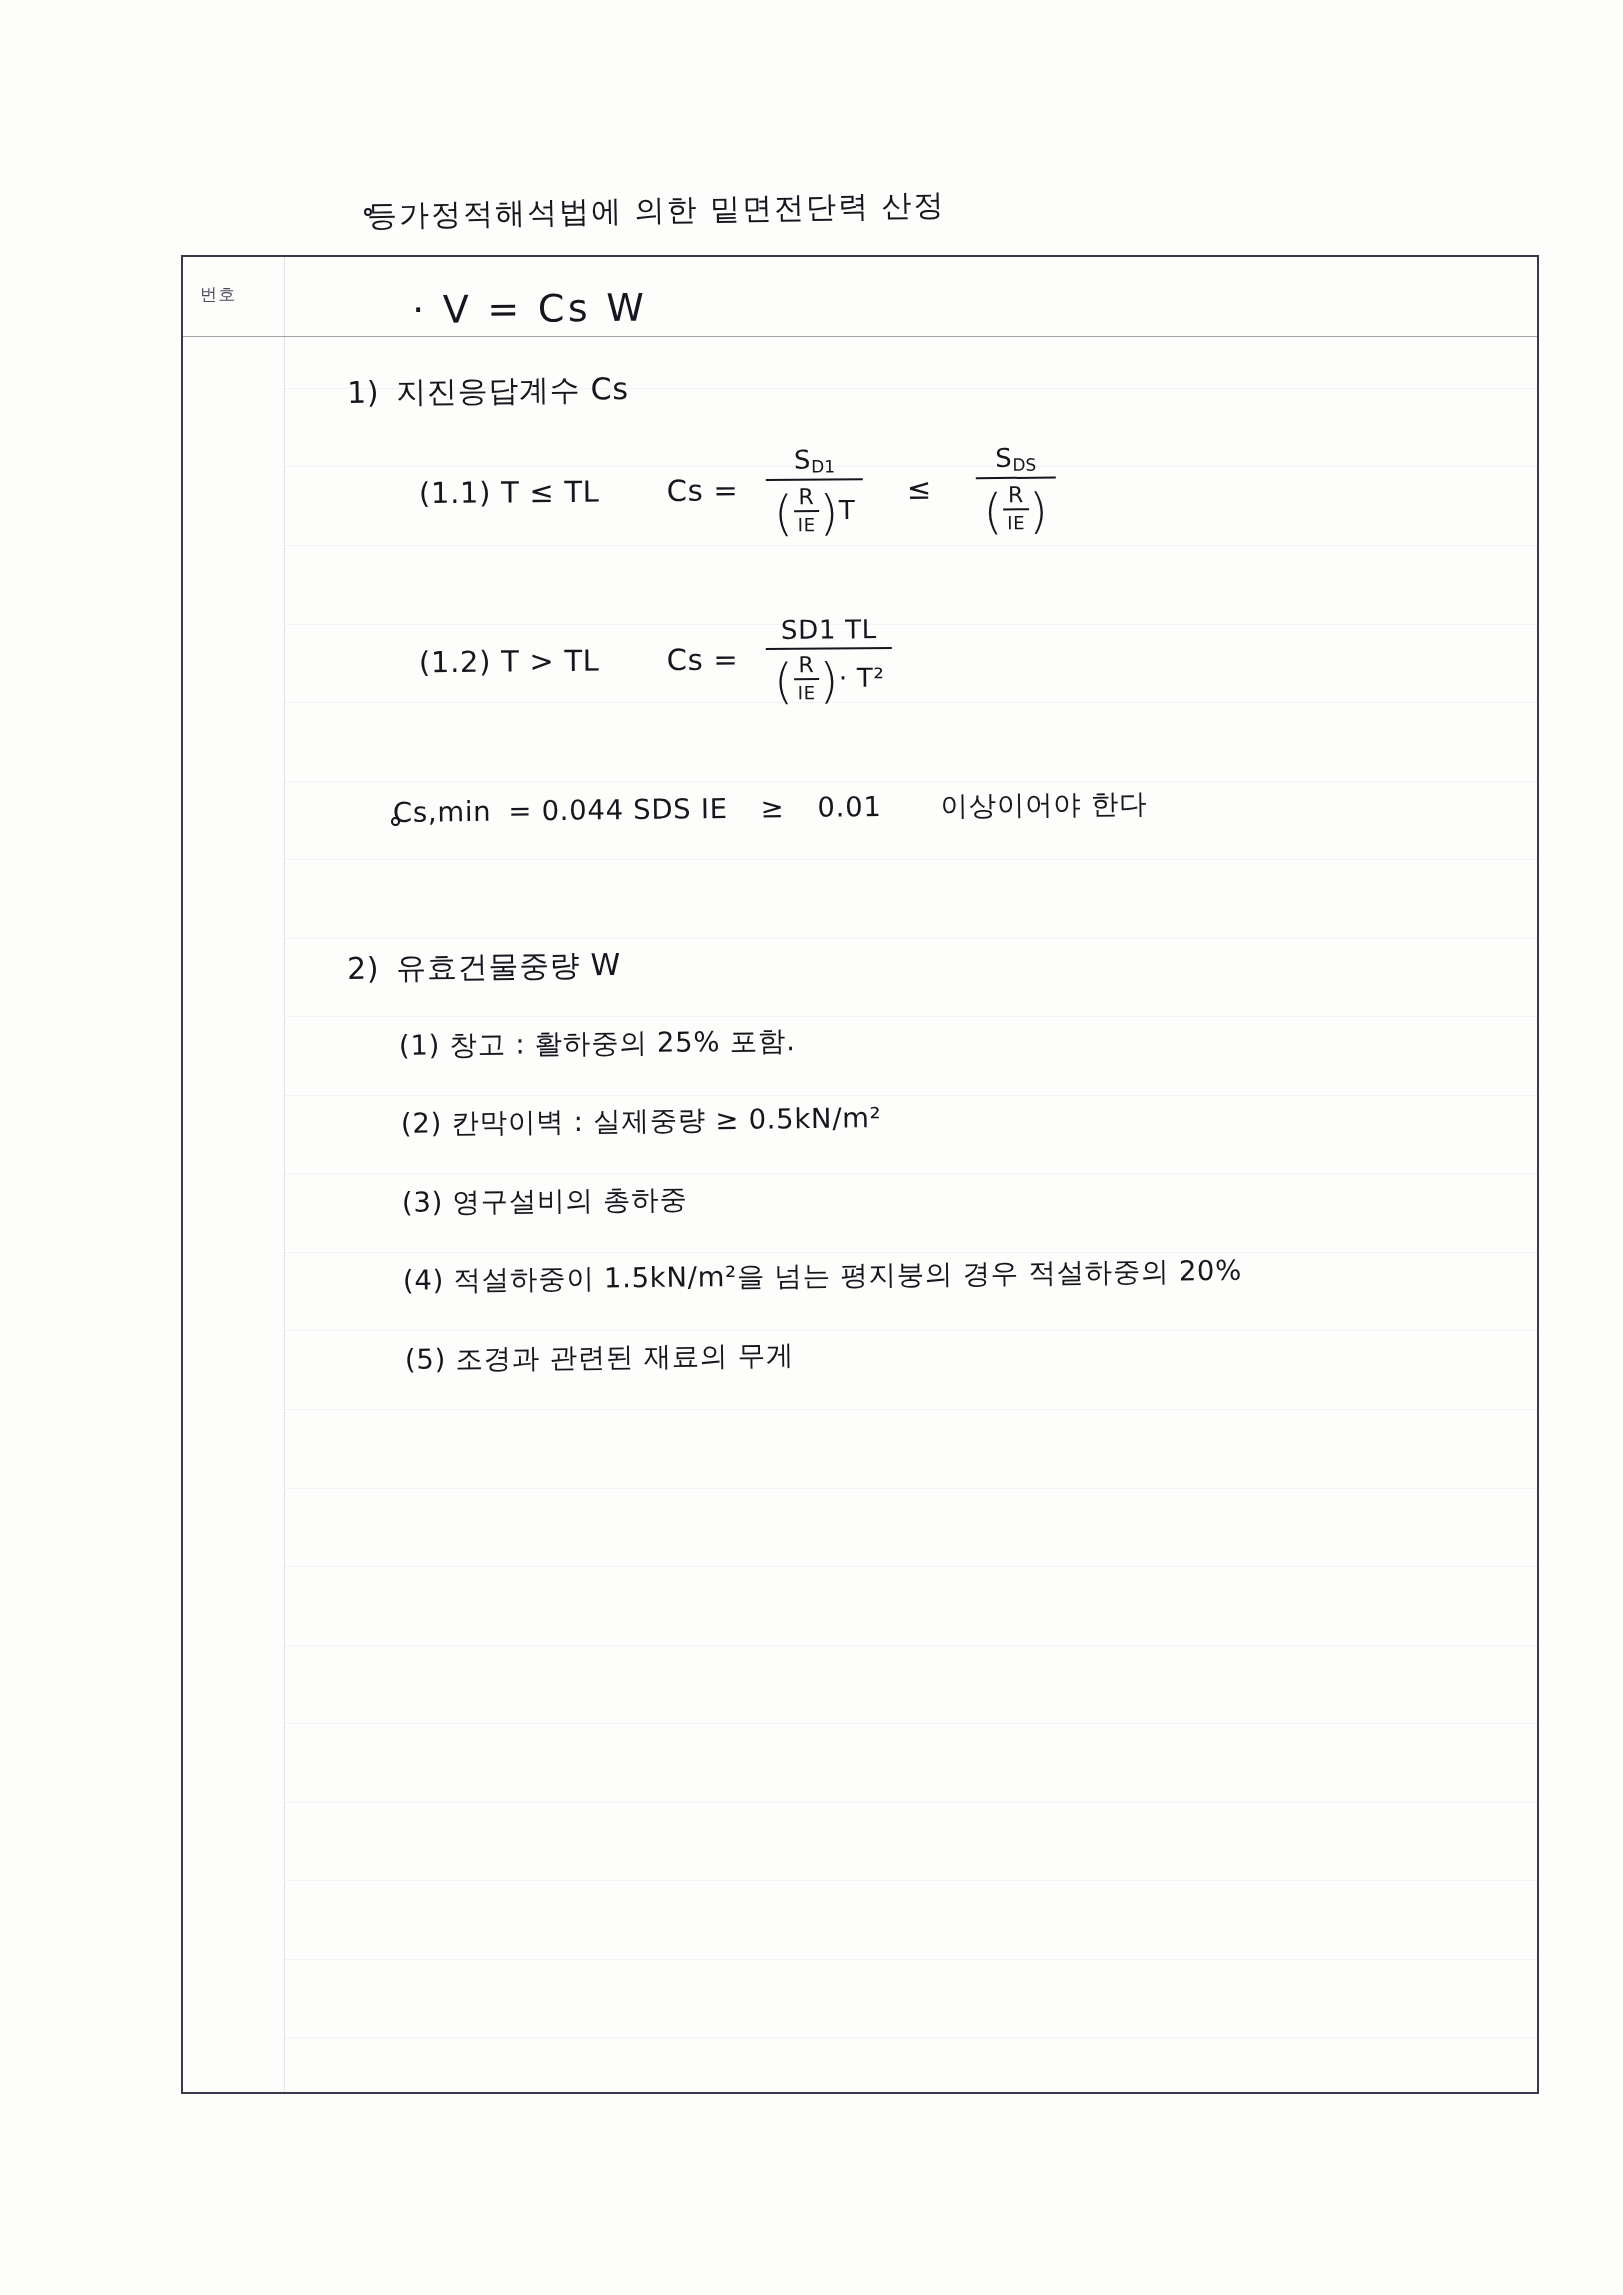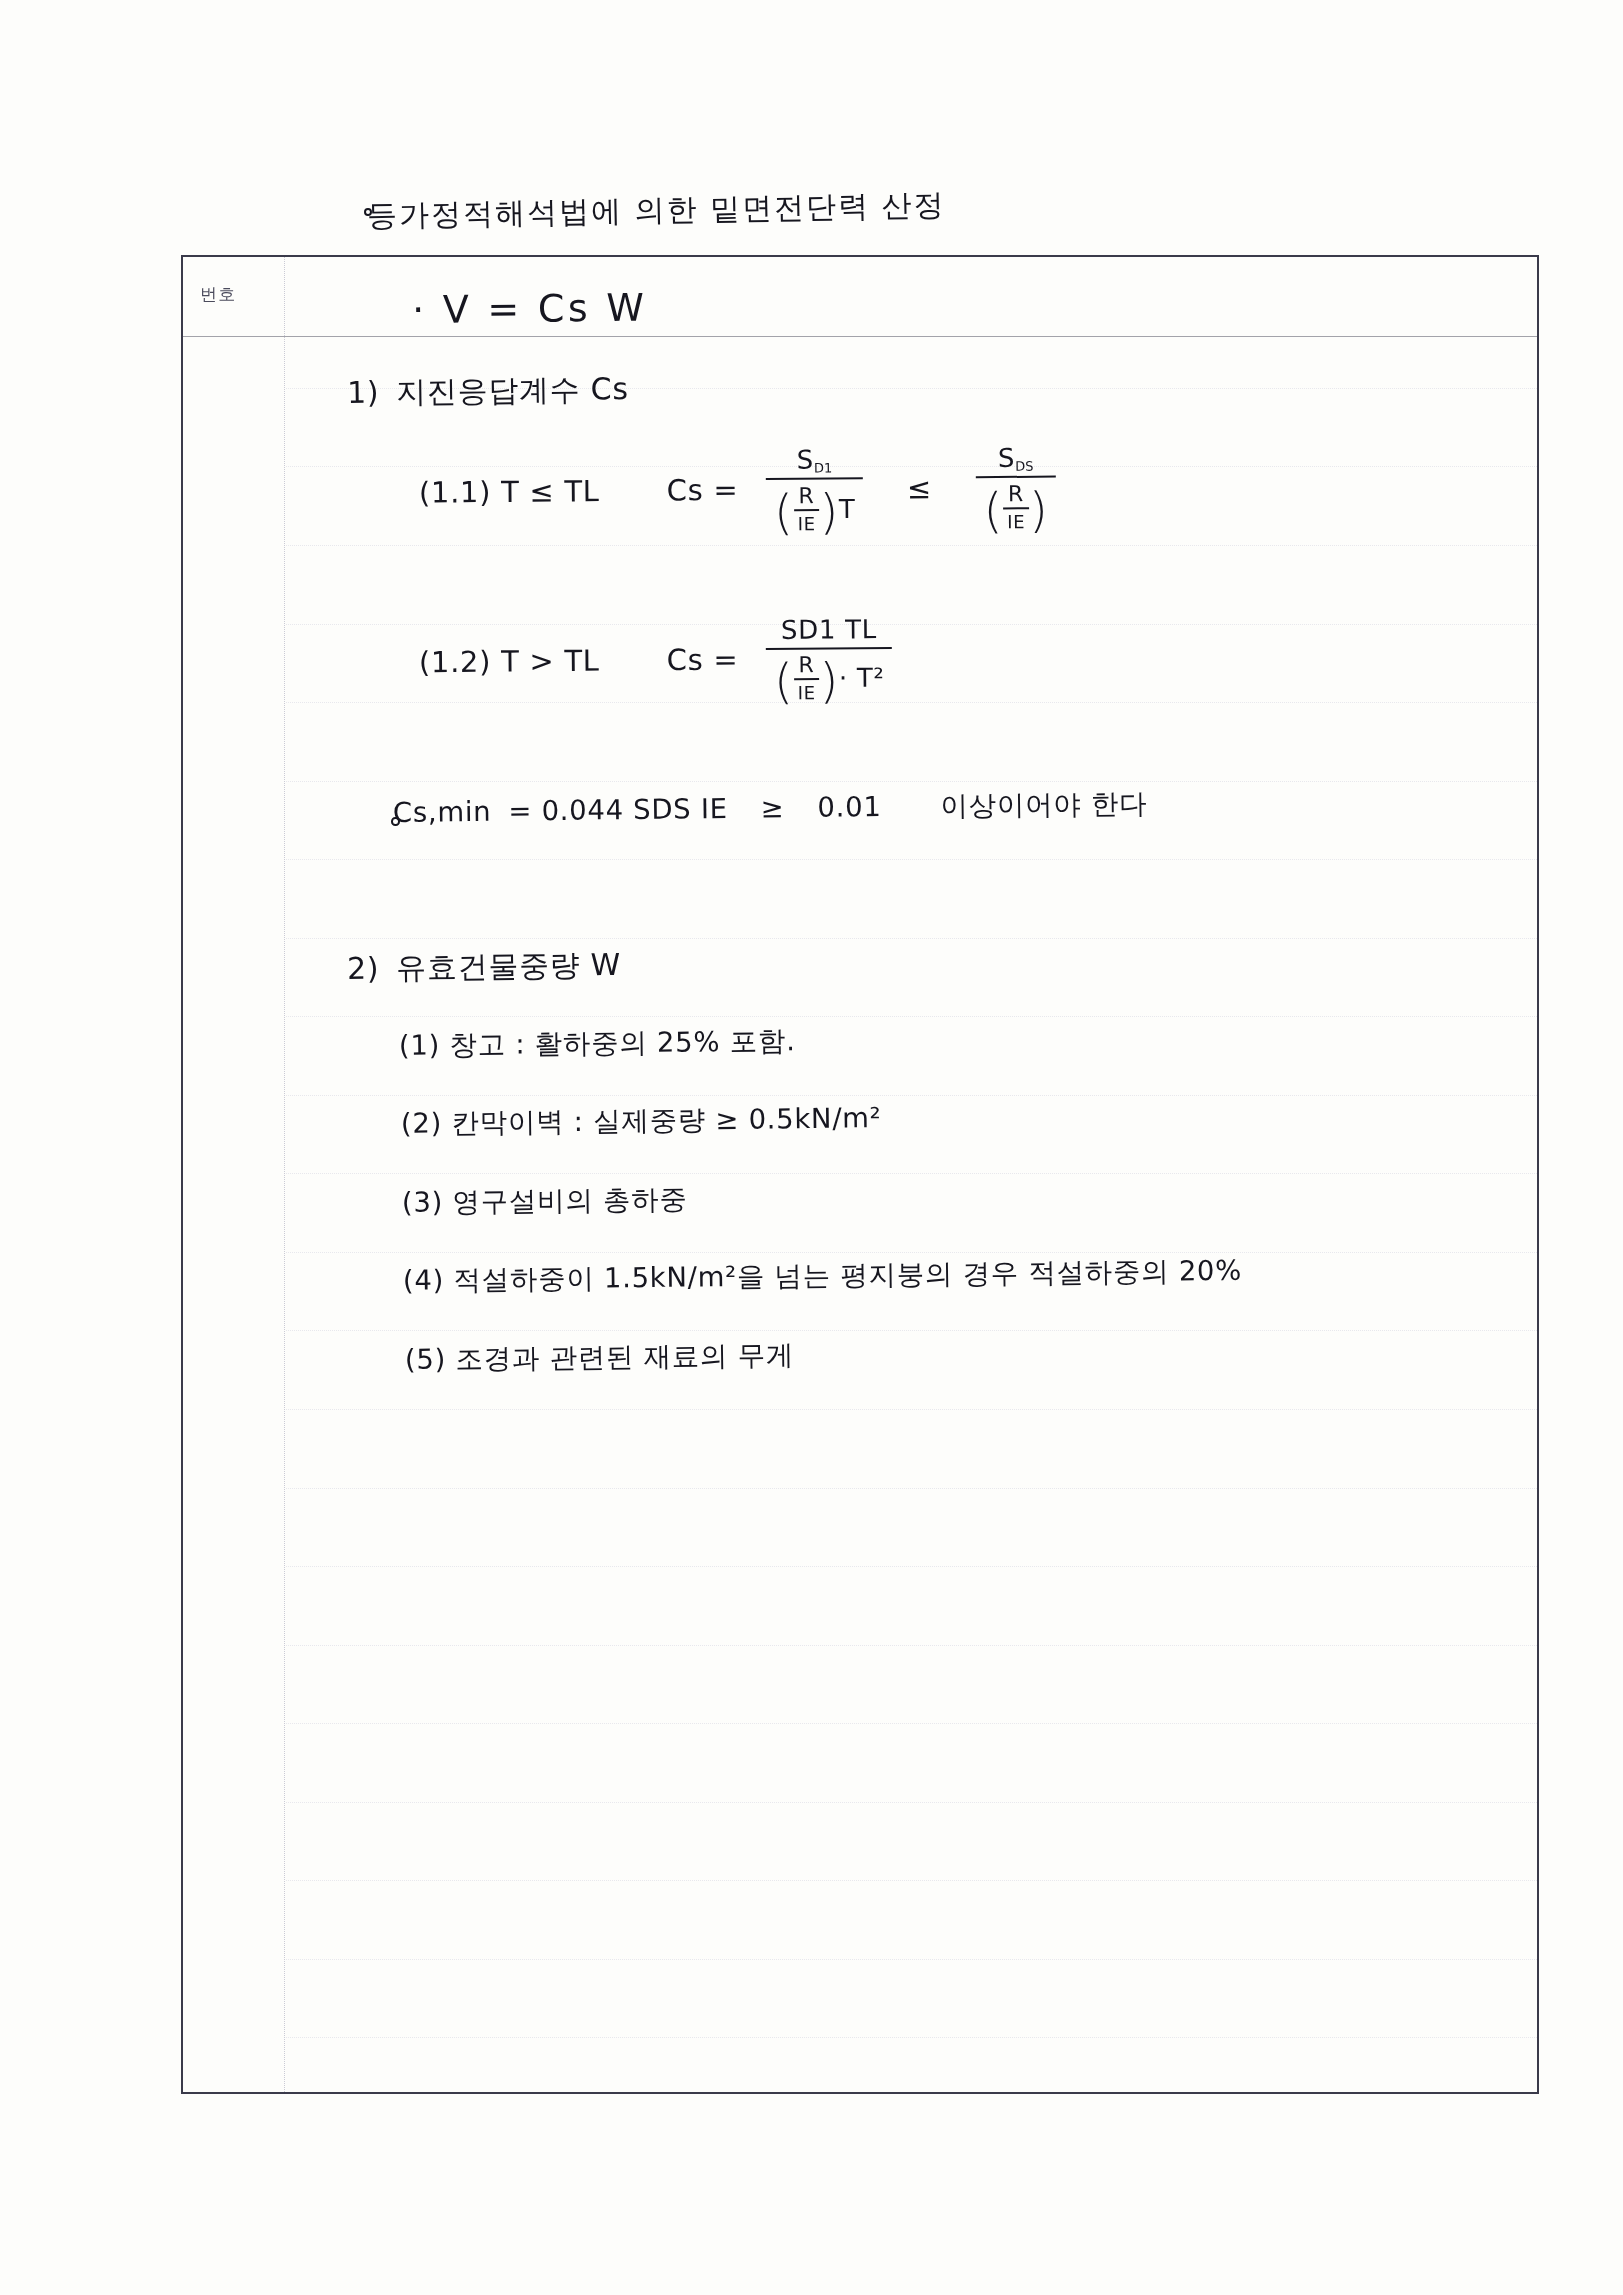--- a/index.html
+++ b/index.html
@@ -144,21 +144,21 @@
     border-top: 2px solid #16161f;
     height: 0;
     margin: 0 2.6px;
   }
   .frac .den {
     display: block;
     padding: 3.9px 10.5px 0 10.5px;
     font-size: 26px;
   }
   .sub {
-    font-size: 13px;
+    font-size: 17px;
     vertical-align: -3.9px;
     letter-spacing: 0;
   }
   .paren {
     font-size: 48px;
     vertical-align: -10.5px;
     font-weight: 300;
   }
   .mini-frac {
     display: inline-block;

